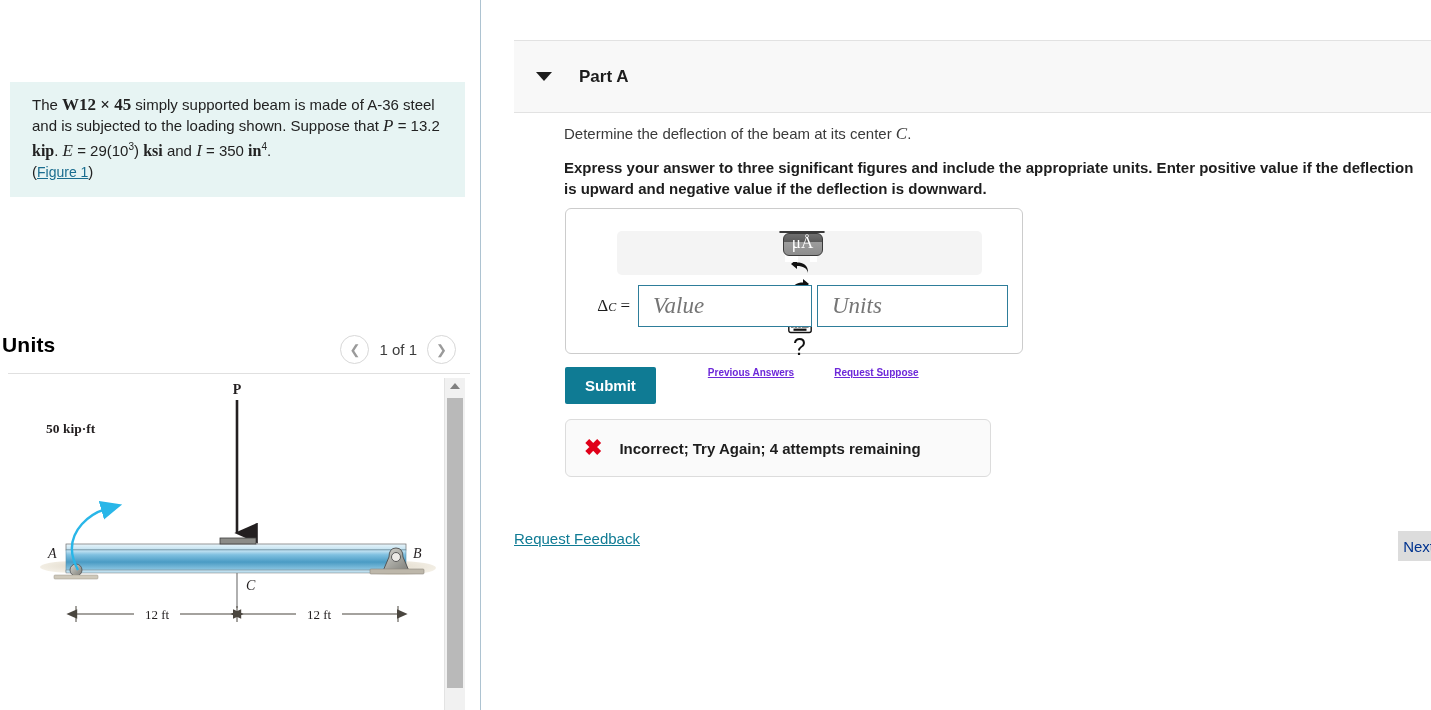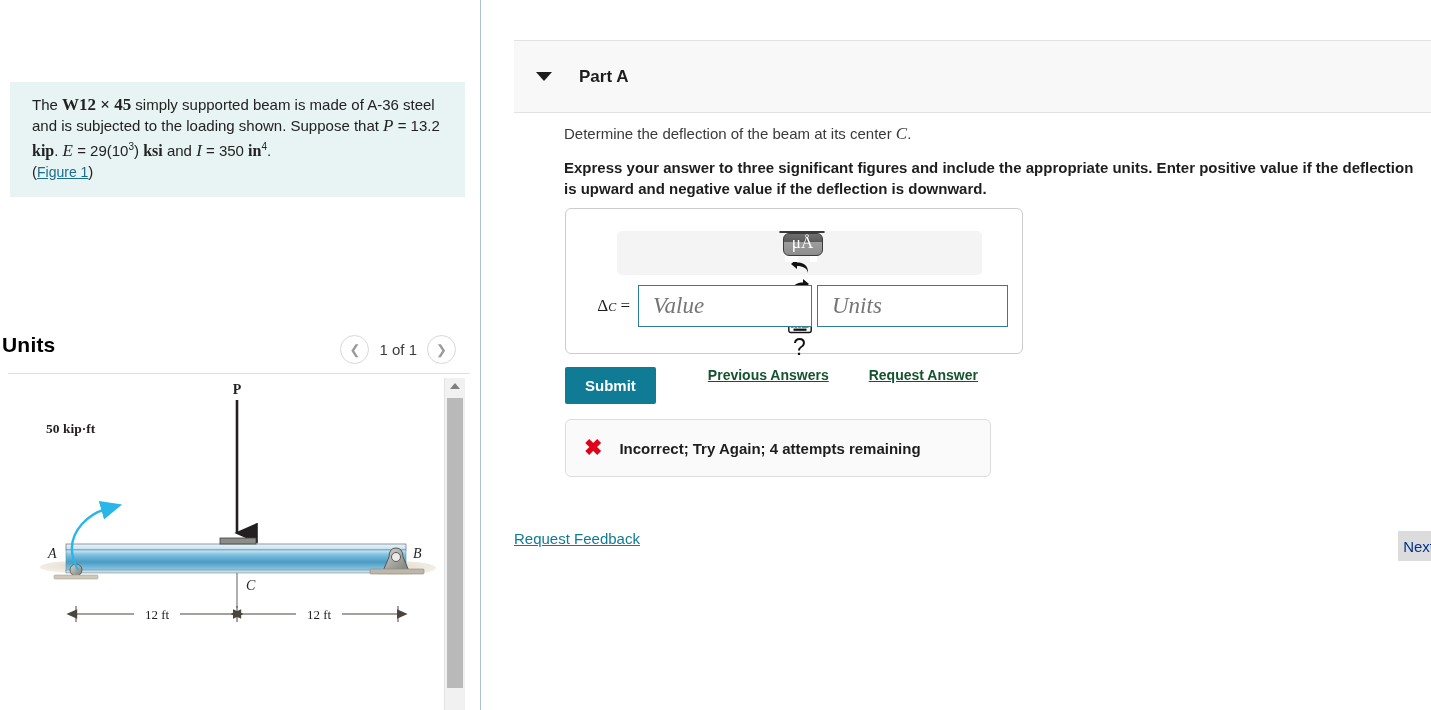--- a/index.html
+++ b/index.html
@@ -101,21 +101,21 @@
   #value-input { width:174px; }
   #units-input { width:191px; margin-left:5px; }
 
   #submit-row { position:absolute; left:84px; top:367px; display:flex; align-items:flex-start; }
   #submit-button {
     background:#0f7b94; color:#fff; border:none; border-radius:2px;
     font-size:15px; font-weight:bold; padding:10px 20px; cursor:pointer;
     font-family:"Liberation Sans", sans-serif;
   }
   .link-btn {
-    color:#14532d; font-size:14px; font-weight:bold; text-decoration:underline;
+    color:#6d28d9; font-size:10px; font-weight:bold; text-decoration:underline;
     cursor:pointer; margin-left:28px;padding-left:24px;
   }
   .link-btn.tight { margin-left:16px; }
 
   #feedback-banner {
     position:absolute; left:565px; top:419px; width:424px; height:56px;
     border:1px solid #dcdcdc; border-radius:6px; background:#fafafa;
     display:flex; align-items:center;
   }
   #x-mark { margin-left:18px; color:#e00019; font-size:22px; font-weight:bold; line-height:1;}
@@ -306,21 +306,21 @@
           <span>Δ</span><span class="sub">C</span><span> =</span>
         </div>
         <input id="value-input" class="ans-input" type="text" placeholder="Value" style="">
         <input id="units-input" class="ans-input" type="text" placeholder="Units" style="">
       </div>
     </div>
 
     <div id="submit-row">
       <button id="submit-button">Submit</button>
       <span class="link-btn">Previous Answers</span>
-      <span class="link-btn tight">Request Answer</span>
+      <span class="link-btn tight">Request Suppose</span>
     </div>
   </div>
 
   <div id="feedback-banner">
     <div id="x-mark">✖</div>
     <div id="feedback-text">Incorrect; Try Again; 4 attempts remaining</div>
   </div>
 
   <div id="provide-feedback">Request Feedback</div>
 

